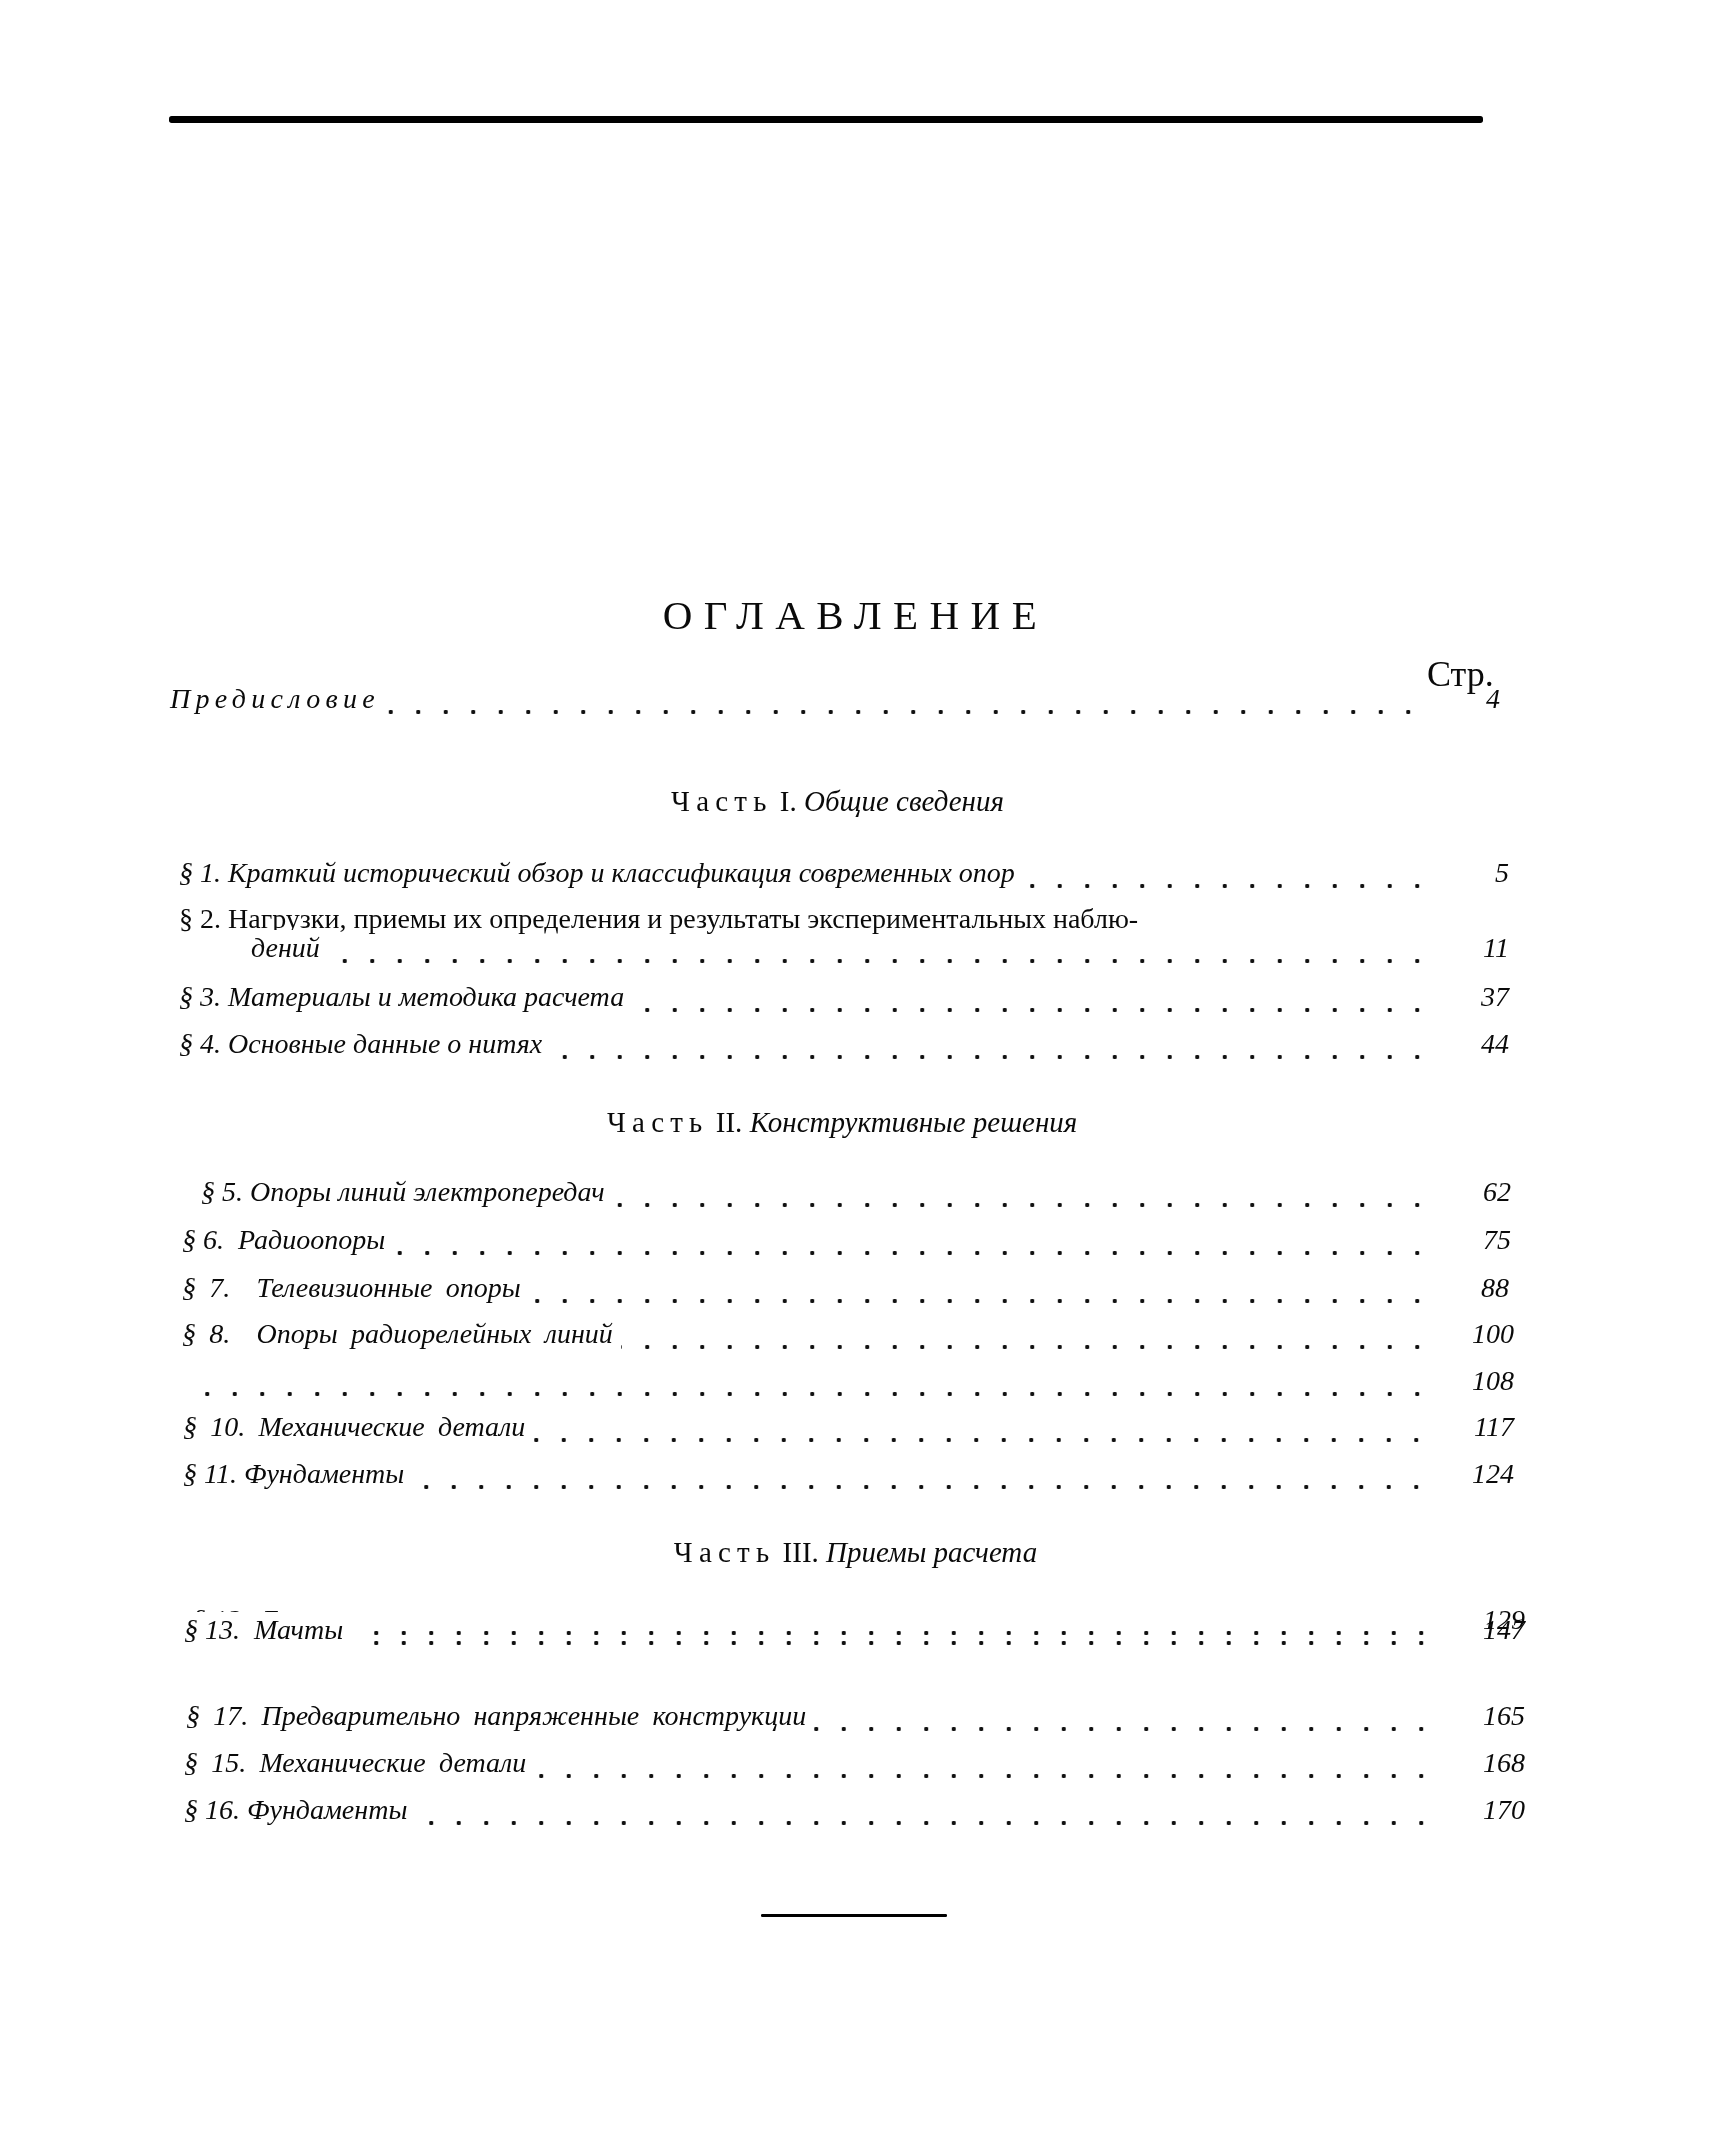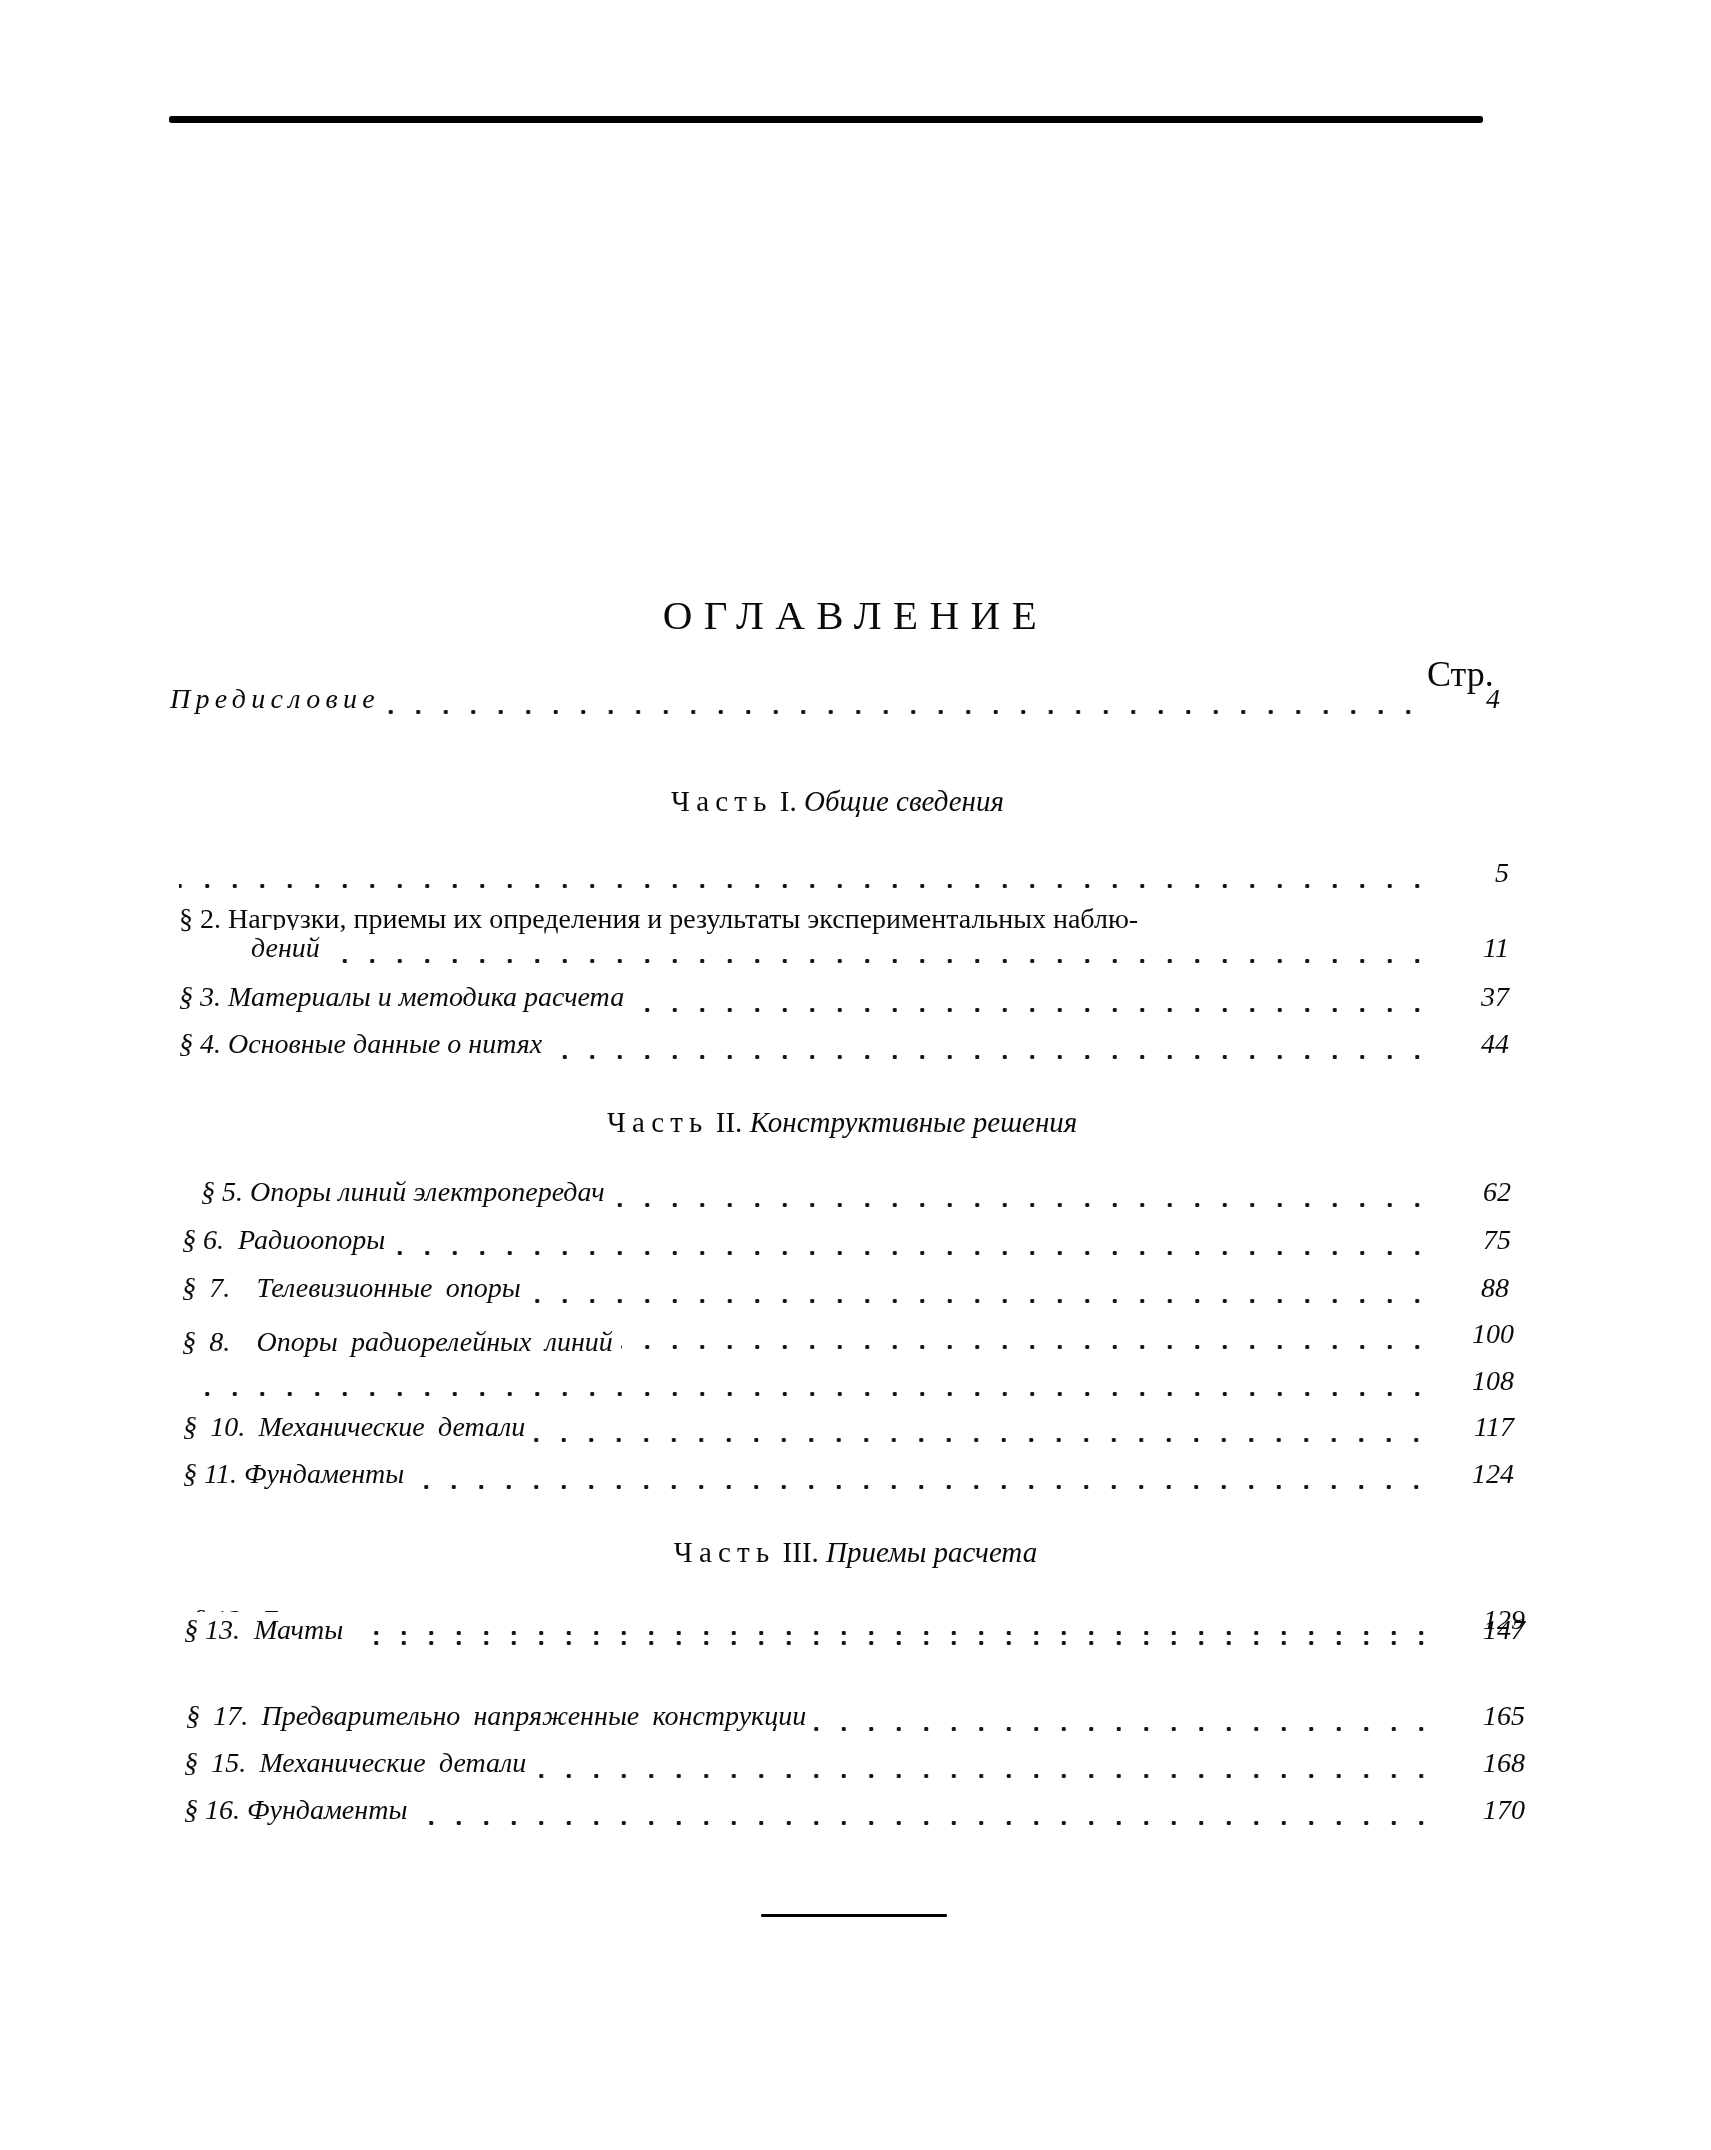--- a/index.html
+++ b/index.html
@@ -127,20 +127,21 @@
   <span class="pagenum" style="left:1429px;">4</span>
 </div>
 
 <div class="part-heading" style="top:783px; left:-18px;">
   <span class="part-word">Часть</span>
   <span>I.</span>
   <span class="part-title">Общие сведения</span>
 </div>
 
 <div class="row" style="top:855px;">
+  <span class="label" style="left:179px;"><span>§ 1.</span> <span>Краткий исторический обзор и классификация современных опор</span></span>
   <span class="leader" style="left:179px; width:1252px;"></span>
   <span class="pagenum" style="left:1438px;">5</span>
 </div>
 
 <div class="cont-line" style="left:179px; top:901px;">
   <span>§ 2.</span> <span>Нагрузки, приемы их определения и результаты экспериментальных наблю-</span>
 </div>
 <div class="row" style="top:930px;">
   <span class="label" style="left:251px;">дений</span>
   <span class="leader" style="left:251px; width:1180px;"></span>
@@ -177,21 +178,21 @@
   <span class="pagenum" style="left:1440px;">75</span>
 </div>
 
 <div class="row" style="top:1270px;">
   <span class="label" style="left:182px; word-spacing:6.2px;"><span>§ 7.</span>&nbsp; <span>Телевизионные опоры</span></span>
   <span class="leader" style="left:182px; width:1249px;"></span>
   <span class="pagenum" style="left:1438px;">88</span>
 </div>
 
 <div class="row" style="top:1316px;">
-  <span class="label" style="left:182px; word-spacing:6.2px;margin-top:8px;"><span>§ 8.</span>&nbsp; <span>Опоры радиорелейных линий</span></span>
+  <span class="label" style="left:182px; word-spacing:6.2px;"><span>§ 8.</span>&nbsp; <span>Опоры радиорелейных линий</span></span>
   <span class="leader" style="left:182px; width:1249px;"></span>
   <span class="pagenum" style="left:1443px;">100</span>
 </div>
 
 <div class="row" style="top:1363px;">
   <span class="leader" style="left:182px; width:1249px;"></span>
   <span class="pagenum" style="left:1443px;">108</span>
 </div>
 
 <div class="row" style="top:1409px;">

